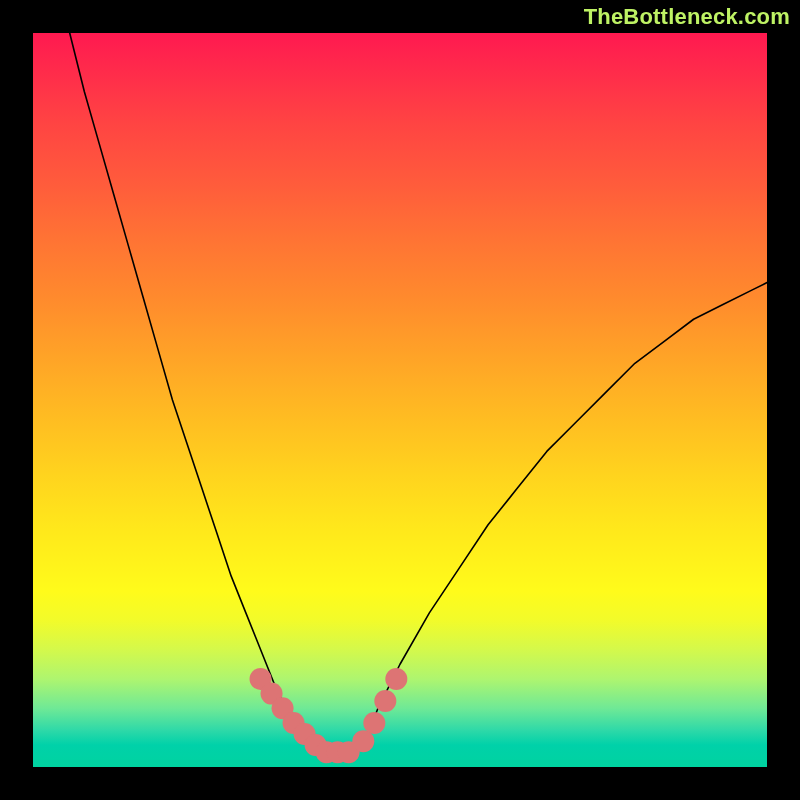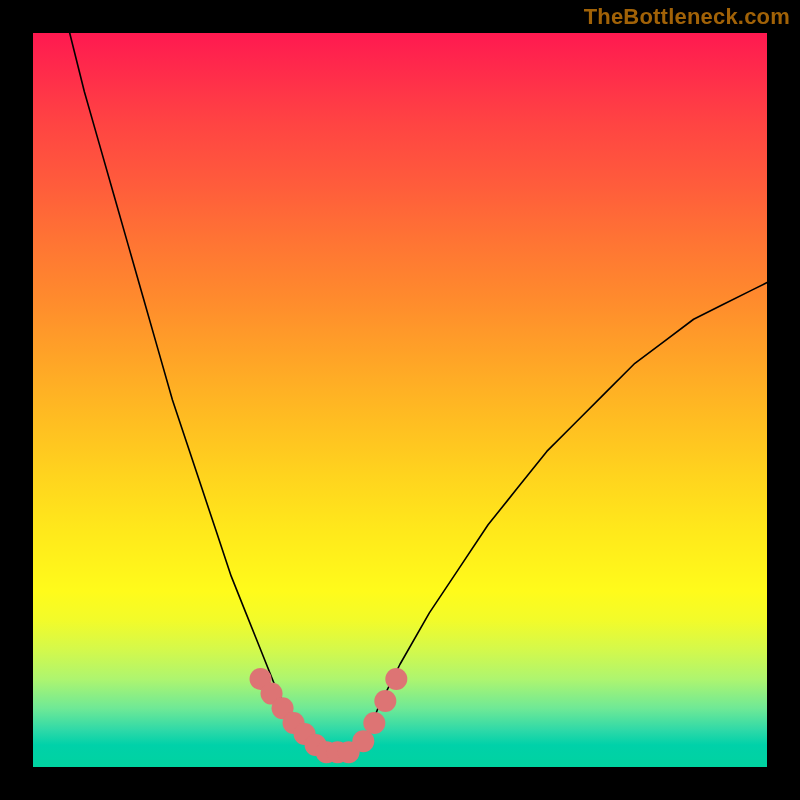--- a/index.html
+++ b/index.html
@@ -14,21 +14,21 @@
   .frame {
     position: relative;
     width: 800px;
     height: 800px;
     background: #000;
   }
   .watermark {
     position: absolute;
     top: 4px;
     right: 10px;
-    color: #a16207;
+    color: #bef264;
     font-size: 22px;
     font-weight: 600;
     letter-spacing: 0.2px;
     z-index: 10;
   }
   .plot {
     position: absolute;
     left: 33px;
     top: 33px;
     width: 734px;

